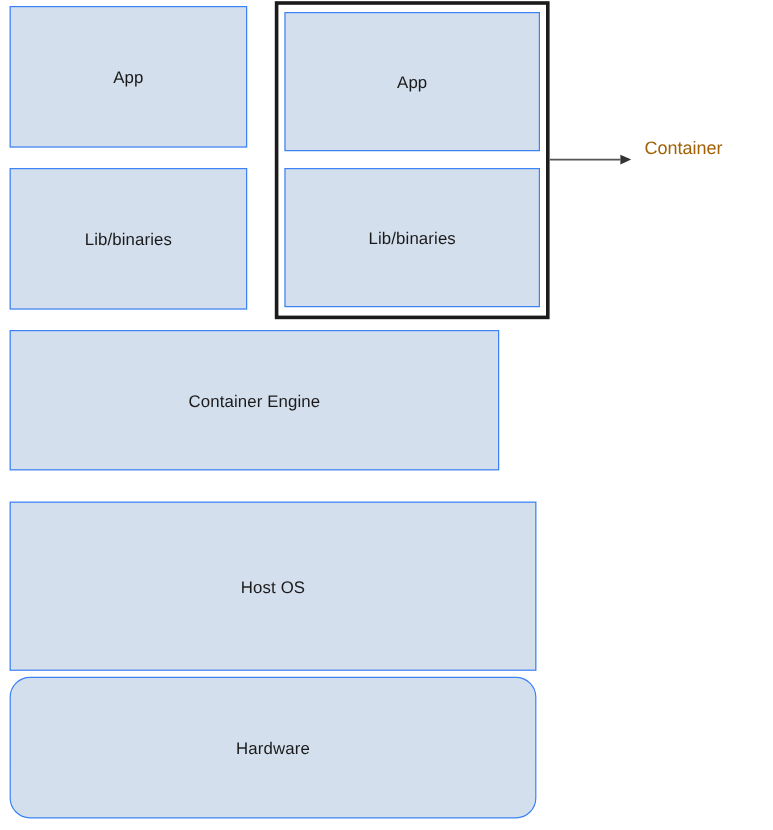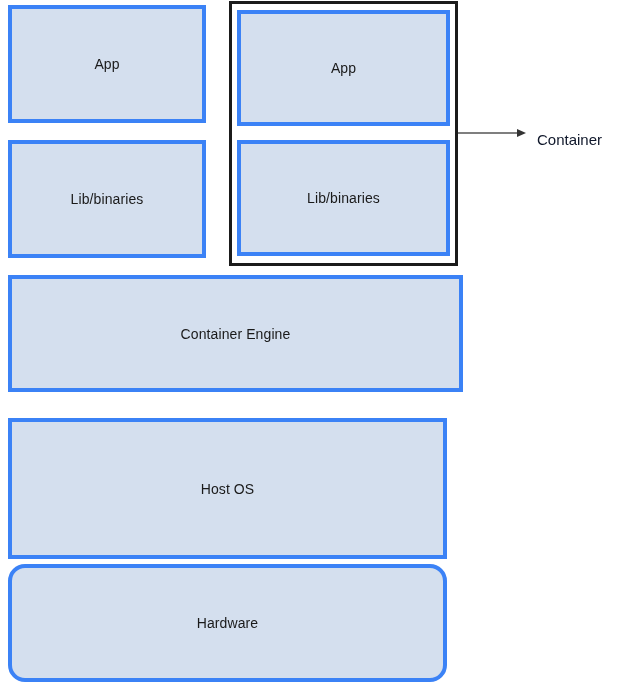--- a/index.html
+++ b/index.html
@@ -12,21 +12,21 @@
     width: 644px;
     height: 692px;
     background: #ffffff;
     font-family: "Liberation Sans", sans-serif;
     overflow: hidden;
   }
   .box {
     position: absolute;
     box-sizing: border-box;
     background: #d4dfee;
-    border: 4px solid #3b82f6;
+    border: 1px solid #3b82f6;
     display: flex;
     align-items: center;
     justify-content: center;
     color: #1a1a1a;
     font-size: 14px;
     line-height: 1;
     letter-spacing: 0.1px;
   }
   
   .left-app       { left: 8px;  top: 5px;   width: 198px; height: 118px; }
@@ -39,39 +39,39 @@
     top: 1px;
     width: 229px;
     height: 265px;
     border: 3px solid #1b1b1b;
     background: #ffffff;
     padding: 0;
   }
   .c-app  { left: 237px; top: 10px;  width: 213px; height: 116px; }
   .c-lib  { left: 237px; top: 140px; width: 213px; height: 116px; }
   
-  .engine   { left: 8px; top: 275px; width: 455px; height: 117px; }
+  .engine   { left: 8px; top: 275px; width: 408px; height: 117px; }
   .host-os  { left: 8px; top: 418px; width: 439px; height: 141px; }
   .hardware { left: 8px; top: 564px; width: 439px; height: 118px; border-radius: 17px; }
 
   
   .arrow-svg {
     position: absolute;
     left: 455px;
     top: 120px;
     width: 75px;
     height: 26px;
     overflow: visible;
   }
   .annot-label {
     position: absolute;
     left: 537px;
-    top: 130px;
+    top: 114px;
     font-size: 15px;
-    color: #0f172a;
+    color: #a16207;
     line-height: 20px;
     white-space: nowrap;
   }
 </style>
 </head>
 <body>
 
 <div id="canvas">
 
   <div class="box left-app">App</div>

